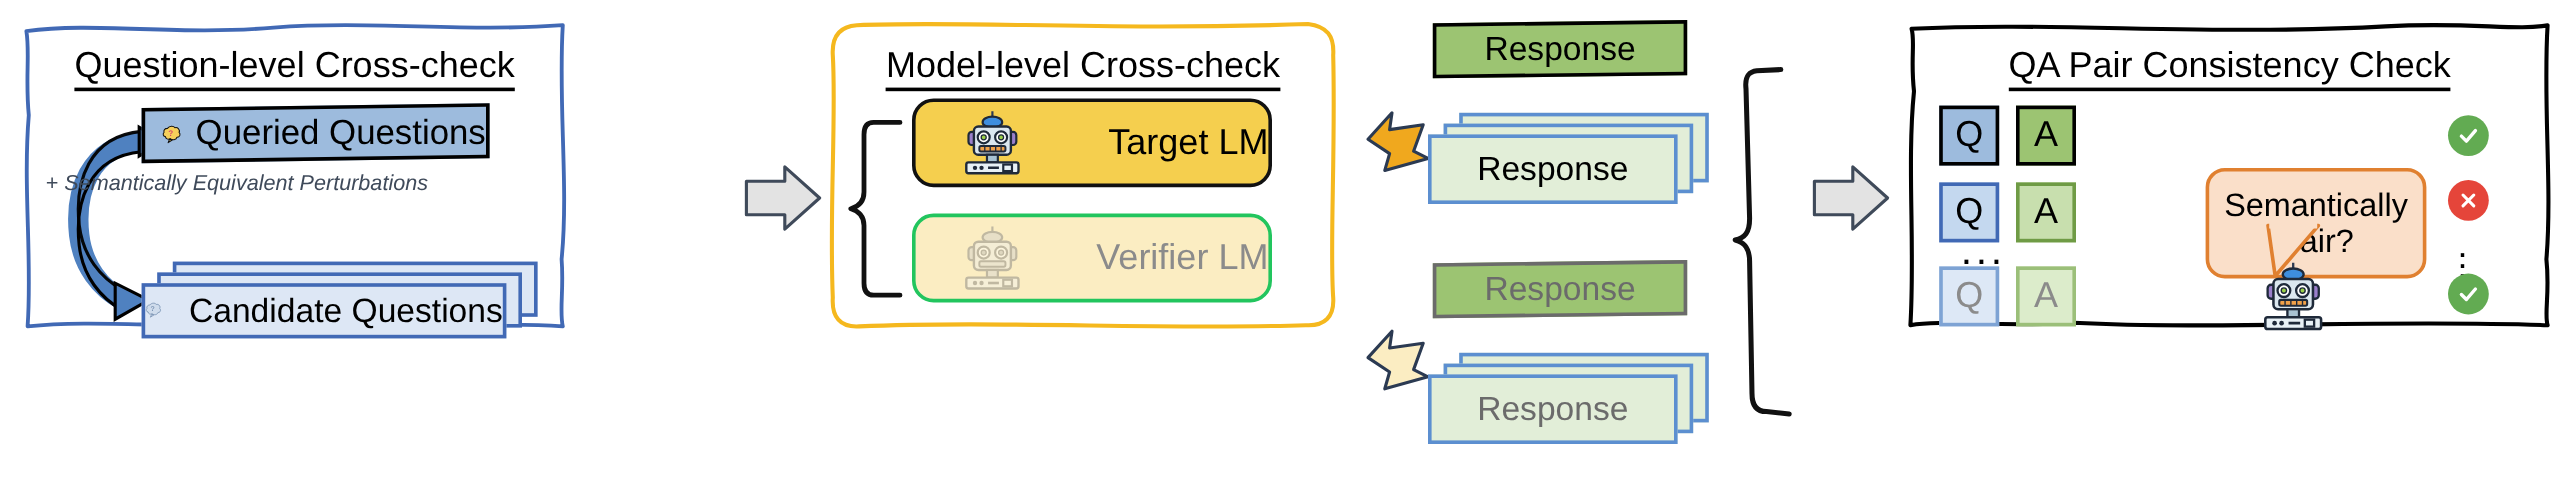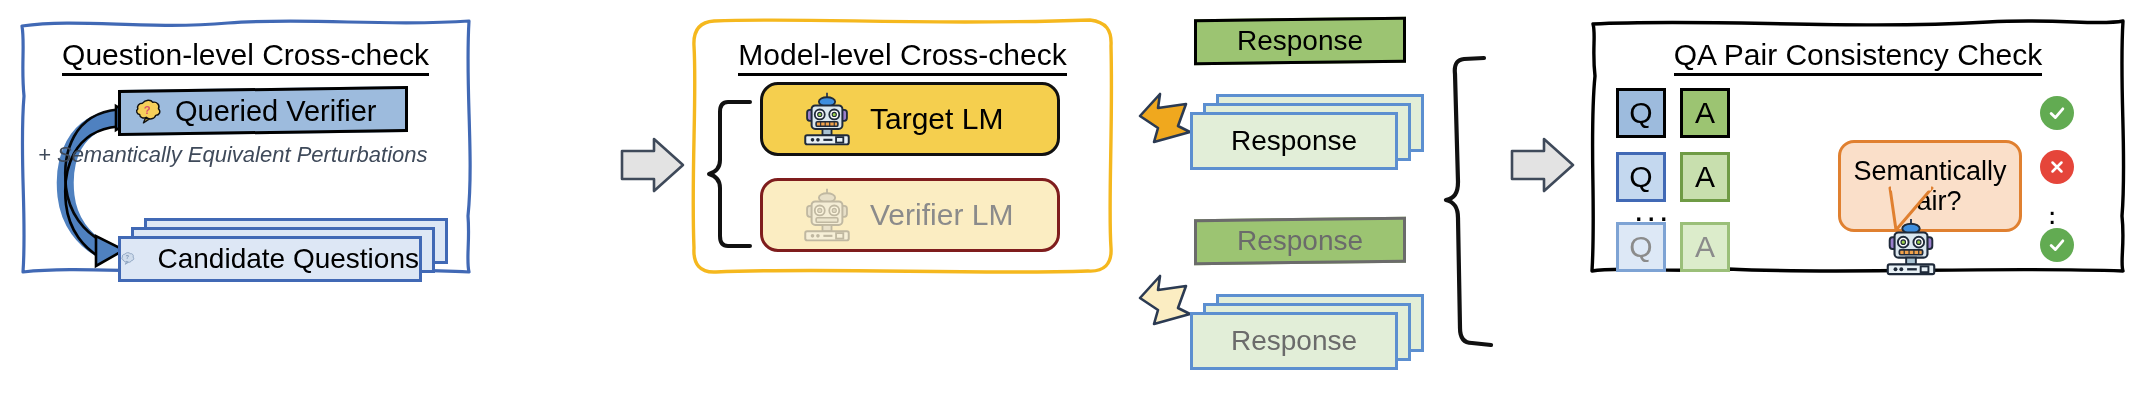--- a/index.html
+++ b/index.html
@@ -43,33 +43,34 @@
     background:#dde7f5;border:3px solid #4169b5;
   }
   .cq-s3{left:26px;top:-18px;width:304px;height:46px;}
   .cq-s2{left:13px;top:-9px;width:304px;height:46px;}
   .cq-s1{left:0px; top:0px;  width:304px;height:46px;
          display:flex;align-items:center;gap:21px;}
   .cq-label{font-size:28px;color:#000;white-space:nowrap;}
 
   .perturb{
     position:absolute;left:38px;top:142px;width:420px;
-    font-size:22px;font-style:italic;color:#3f4a5a;white-space:nowrap;
+    font-size:18px;font-style:italic;color:#3f4a5a;white-space:nowrap;
   }
 
   
   .lm-box{
     position:absolute;box-sizing:border-box;
     display:flex;align-items:center;gap:14px;padding-left:35px;
     border-radius:18px;
+    justify-content:space-between;
   }
   #target-lm{left:760px;top:82px;width:300px;height:74px;
              background:#f5cf4e;border:3px solid #111;}
   #verifier-lm{left:760px;top:178px;width:300px;height:74px;
-             background:#fbedc2;border:3px solid #7f1d1d;}
+             background:#fbedc2;border:3px solid #22c55e;}
   .lm-label{font-size:30px;white-space:nowrap;}
   #target-lm .lm-label{color:#000;}
   #verifier-lm .lm-label{color:#8b8b8b;}
 
   
   .resp-solid{
     position:absolute;box-sizing:border-box;
     display:flex;align-items:center;justify-content:center;
     background:#9cc472;font-size:28px;
     transform:skewY(-0.7deg);
@@ -156,21 +157,21 @@
   </svg>
 
   <div class="qq-box">
     <svg width="30" height="30" viewBox="0 0 32 32" class="robot-svg">
       <path d="M8,6 C4,6 2,9 3,12 C0.5,14 2,18 5,18 C5,21 9,23 12,21
                C15,24 21,23 22,19 C26,19 28,15 25,12 C27,8 23,4 19,5
                C17,2 11,2 8,6 Z" fill="#f6cf5a" stroke="#111" stroke-width="1.5" stroke-linejoin="round"></path>
       <path d="M11,22 L9,27 L15,23 Z" fill="#f6cf5a" stroke="#111" stroke-width="1.5" stroke-linejoin="round"></path>
       <text x="13" y="17" font-size="12" font-family="Liberation Sans, sans-serif" font-weight="bold" fill="#d94f6a" text-anchor="middle">?</text>
     </svg>
-    <span class="qq-label">Queried Verifier</span>
+    <span class="qq-label">Queried Questions</span>
   </div>
 
   <div class="perturb">+ Semantically Equivalent Perturbations</div>
 
   <div class="cq-stack">
     <div class="cq-sheet cq-s3"></div>
     <div class="cq-sheet cq-s2"></div>
     <div class="cq-sheet cq-s1">
       <svg width="28" height="28" viewBox="0 0 32 32" class="robot-svg">
         <path d="M8,6 C4,6 2,9 3,12 C0.5,14 2,18 5,18 C5,21 9,23 12,21

